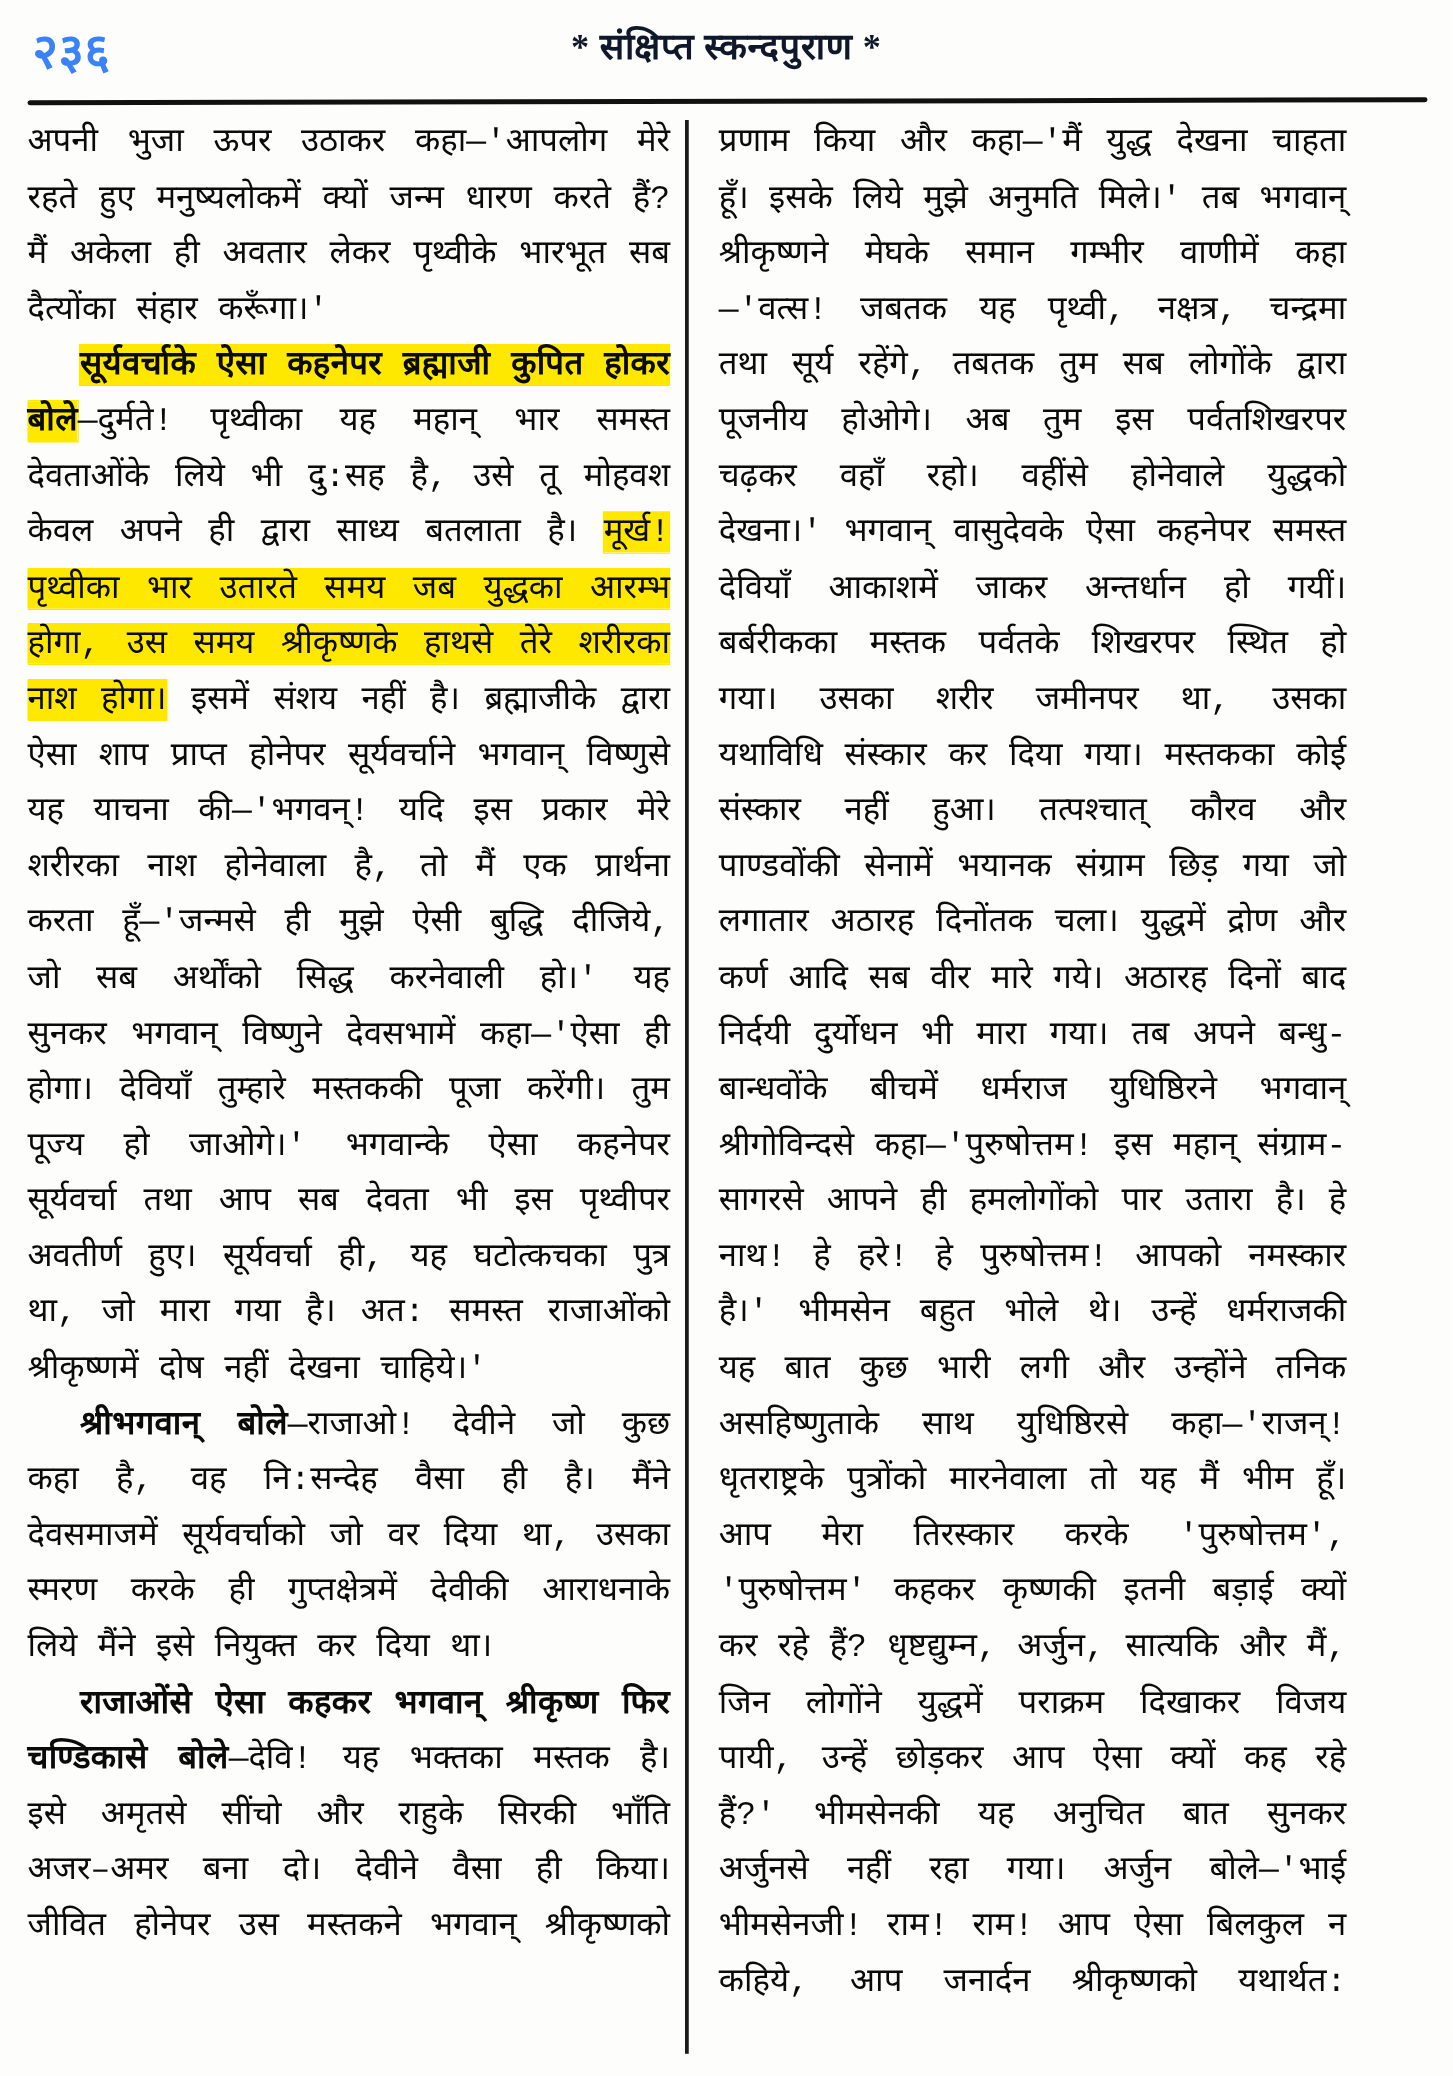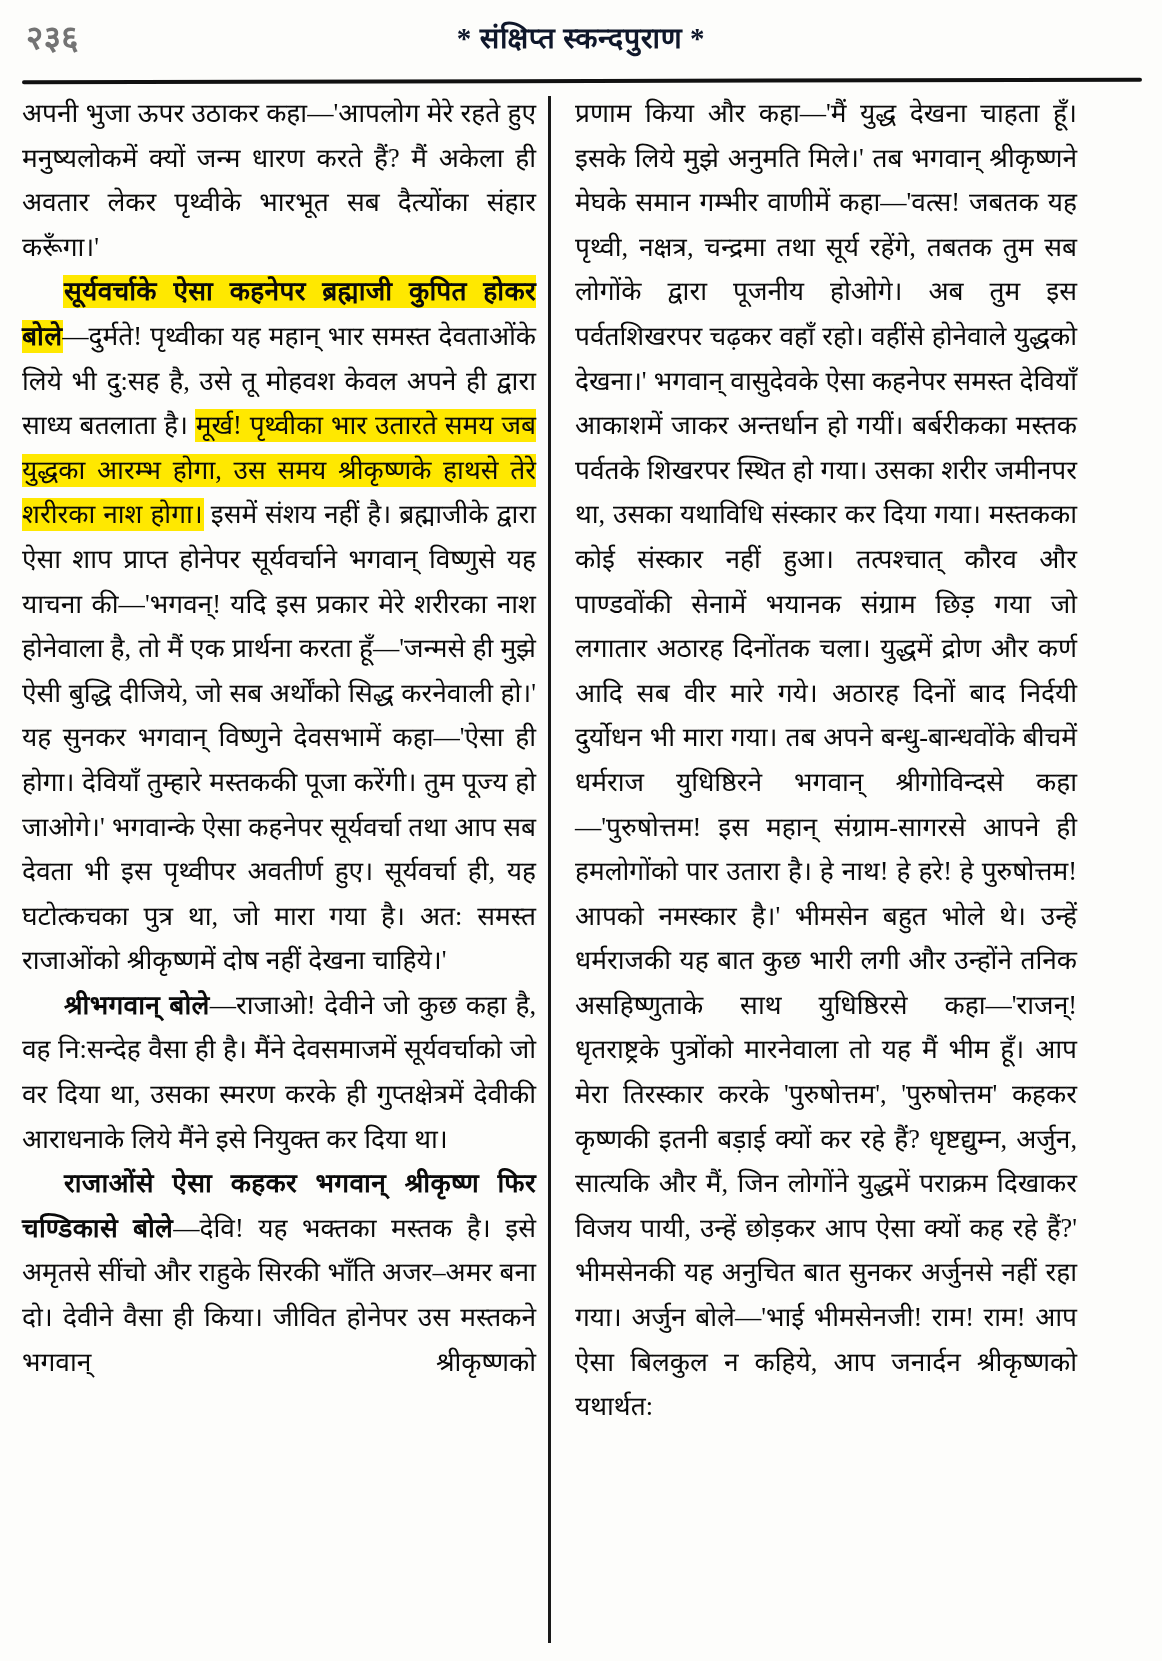--- a/index.html
+++ b/index.html
@@ -27,25 +27,25 @@
     position: absolute;
     left: 22px;
     right: 22px;
     top: 20px;
     height: 52px;
   }
   .folio {
     position: absolute;
     left: 4px;
     top: 2px;
-    font-size: 33px;
+    font-size: 39px;
     font-weight: 700;
     letter-spacing: 0.5px;
     line-height: 1;
-    color: #737373;
+    color: #3b82f6;
   }
   .running-title {
     position: absolute;
     left: 0;
     right: 0;
     top: 4px;
     text-align: center;
     font-size: 29px;
     font-weight: 700;
     letter-spacing: 0.6px;
@@ -90,20 +90,21 @@
   
   .para {
     margin: 0;
     font-size: 26.3px;
     line-height: 44.6px;
     text-align: justify;
     text-justify: inter-word;
     word-spacing: 0.5px;
     -webkit-hyphens: none;
     hyphens: none;
+    font-family: Liberation Mono, monospace;
   }
   .para + .para { margin-top: 0; }
   .indent { text-indent: 42px; }
   .last-line-justify::after {
     content: "";
     display: inline-block;
     width: 100%;
   }
   .runin {
     font-weight: 700;

